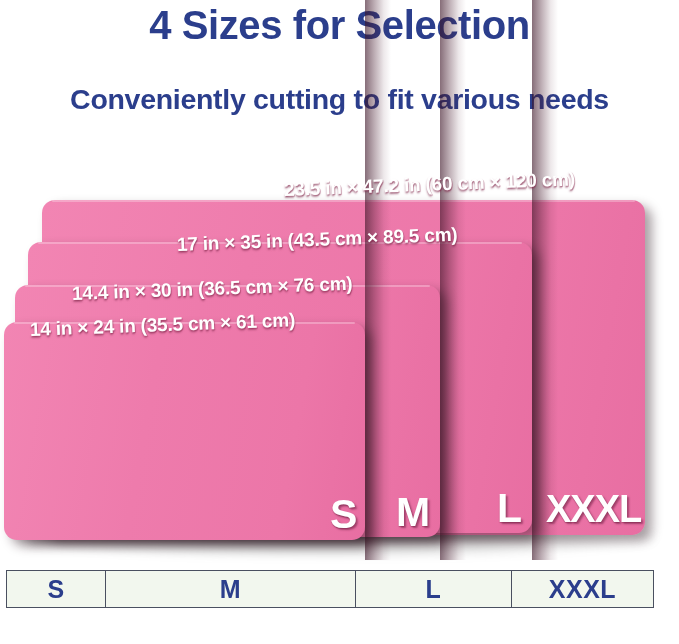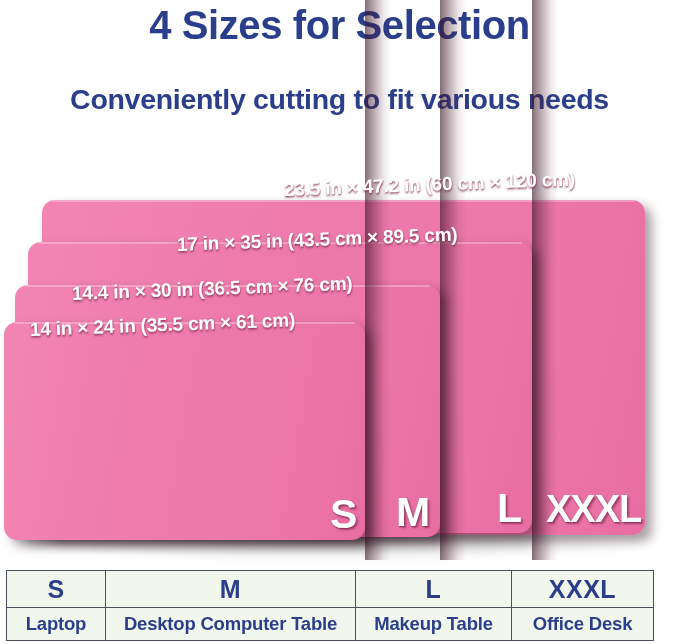--- a/index.html
+++ b/index.html
@@ -223,20 +223,14 @@
     <col style="width:156px">
     <col style="width:142px">
   </colgroup>
   <tbody>
     <tr class="size-row">
       <td>S</td>
       <td>M</td>
       <td>L</td>
       <td>XXXL</td>
     </tr>
-    <tr class="use-row">
-      <td>Laptop</td>
-      <td>Desktop Computer Table</td>
-      <td>Makeup Table</td>
-      <td>Office Desk</td>
-    </tr>
   </tbody>
 </table>
 
 </body></html>

